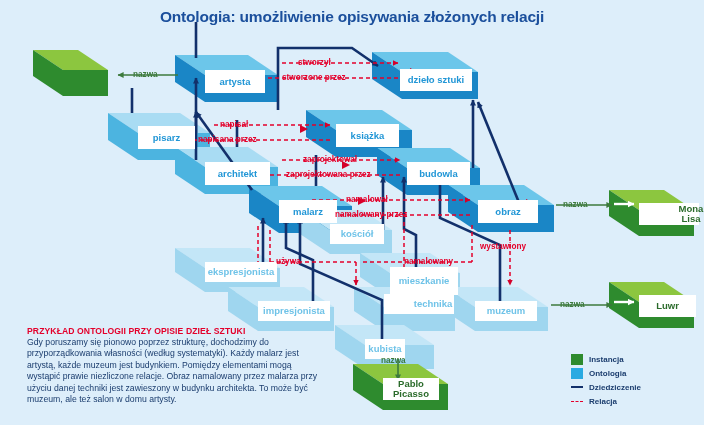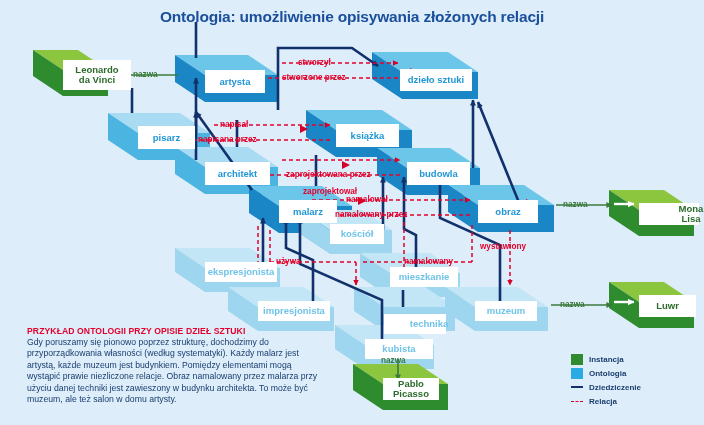--- a/index.html
+++ b/index.html
@@ -280,67 +280,64 @@
     <g fill="#d4002a">
       <path d="M410,68 L418,72 L410,76 z"></path>
       <path d="M300,125 L308,129 L300,133 z"></path>
       <path d="M342,161 L350,165 L342,169 z"></path>
       <path d="M358,197 L366,201 L358,205 z"></path>
       <path d="M414,171 L422,175 L414,179 z"></path>
       <path d="M526,199 L534,203 L526,207 z"></path>
     </g>
   </svg>
 
-  <div class="chip inst" style="left:63px;top:60px;width:68px;height:30px;">
-    <span>Leonardo<br>da Vinci</span>
-  </div>
 
   <div class="chip onto" style="left:205px;top:70px;width:60px;height:23px;">artysta</div>
 
   <div class="chip onto" style="left:400px;top:69px;width:72px;height:22px;">dzieło sztuki</div>
 
   <div class="chip onto" style="left:138px;top:126px;width:57px;height:23px;">pisarz</div>
 
   <div class="chip onto" style="left:336px;top:124px;width:63px;height:23px;">książka</div>
 
   <div class="chip onto" style="left:205px;top:162px;width:65px;height:23px;">architekt</div>
 
   <div class="chip onto" style="left:407px;top:162px;width:63px;height:23px;">budowla</div>
 
   <div class="chip onto" style="left:279px;top:200px;width:58px;height:23px;">malarz</div>
 
   <div class="chip onto" style="left:478px;top:200px;width:60px;height:23px;">obraz</div>
 
   <div class="chip onto2" style="left:330px;top:224px;width:54px;height:20px;">kościół</div>
 
-  <div class="chip onto2" style="left:390px;top:267px;width:68px;height:20px;">mieszkanie</div>
+  <div class="chip onto2" style="left:390px;top:267px;width:68px;height:28px;">mieszkanie</div>
 
   <div class="chip onto2" style="left:205px;top:262px;width:72px;height:20px;">ekspresjonista</div>
 
   <div class="chip onto2" style="left:258px;top:301px;width:72px;height:20px;">impresjonista</div>
 
-  <div class="chip onto2" style="left:384px;top:314px;width:62px;height:20px;padding-left:28px;">technika</div>
+  <div class="chip onto2" style="left:384px;top:294px;width:70px;height:20px;padding-left:28px;">technika</div>
 
   <div class="chip onto2" style="left:475px;top:301px;width:62px;height:20px;">muzeum</div>
 
-  <div class="chip onto2" style="left:365px;top:339px;width:68px;height:20px;">kubista</div>
+  <div class="chip onto2" style="left:365px;top:339px;width:40px;height:20px;">kubista</div>
 
   <div class="chip inst" style="left:639px;top:203px;width:60px;height:22px;padding-left:44px;">Mona Lisa</div>
 
   <div class="chip inst" style="left:639px;top:295px;width:57px;height:22px;text-align:right;">Luwr</div>
 
   <div class="chip inst" style="left:383px;top:378px;width:56px;height:22px;">Pablo Picasso</div>
 
   <div class="rel" style="left:298px;top:59px;">stworzył</div>
   <div class="rel" style="left:282px;top:74px;">stworzone przez</div>
 
   <div class="rel" style="left:220px;top:121px;text-align:center;">napisał</div>
   <div class="rel" style="left:198px;top:136px;">napisana przez</div>
 
-  <div class="rel" style="left:303px;top:156px;margin-top:32px;">zaprojektował</div>
+  <div class="rel" style="left:303px;top:156px;">zaprojektował</div>
   <div class="rel" style="left:286px;top:171px;">zaprojektowana przez</div>
 
   <div class="rel" style="left:346px;top:196px;">namalował</div>
   <div class="rel" style="left:335px;top:211px;">namalowany przez</div>
 
   <div class="rel" style="left:276px;top:258px;text-align:center;">używa</div>
   <div class="rel" style="left:404px;top:258px;">namalowany</div>
   <div class="rel" style="left:480px;top:243px;">wystawiony</div>
 
   <div class="nazwa" style="left:133px;top:71px;">nazwa</div>

